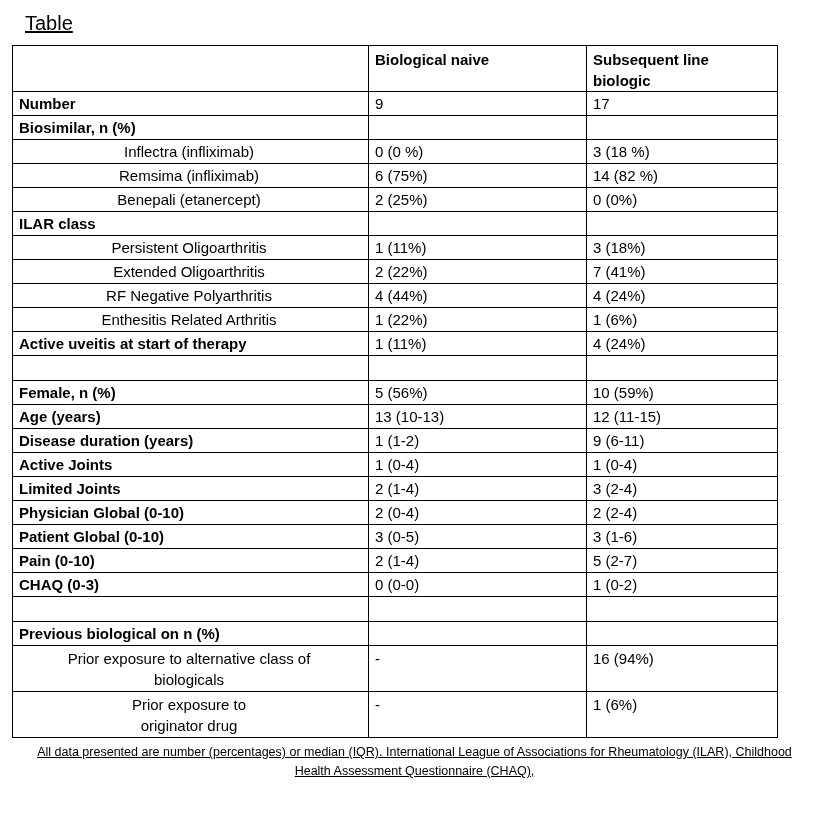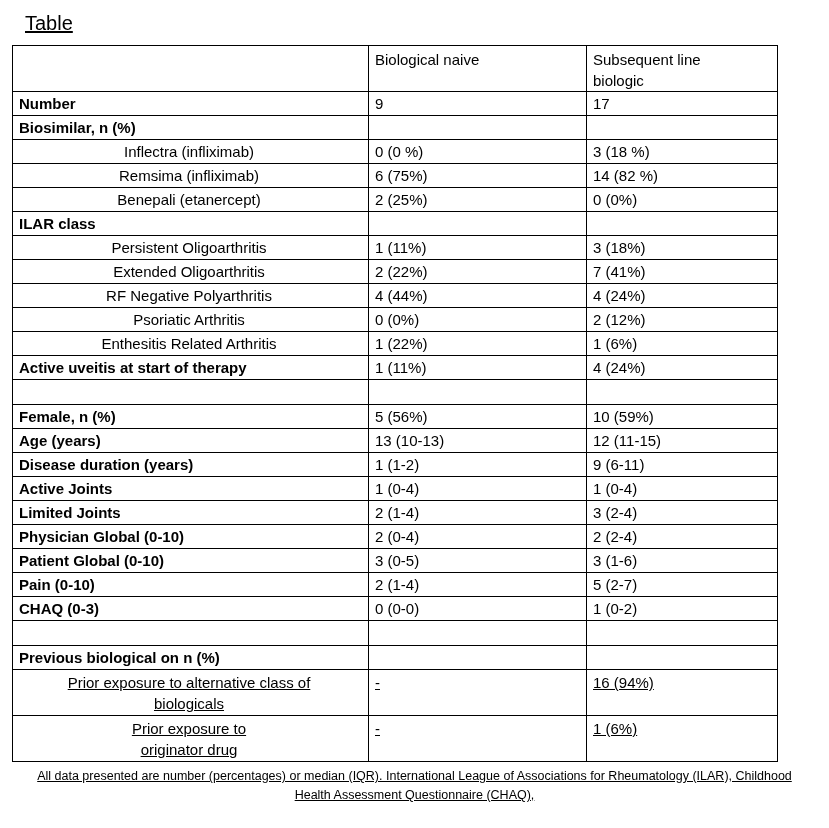--- a/index.html
+++ b/index.html
@@ -32,29 +32,29 @@
     white-space: pre-line;
     overflow: hidden;
     vertical-align: middle;
   }
   col.c-label { width: 356px; }
   col.c-v1    { width: 218px; }
   col.c-v2    { width: 191px; }
   thead td {
     height: 46px;
     vertical-align: top;
-    font-weight: 400;
+    font-weight: 700;
     padding-top: 3px;
   }
   tbody td { height: 24px; }
   tr.row-blank td { height: 25px; }
   tr.row-bold td.label-cell { font-weight: 700; text-align: left; }
   tr.row-sub td.label-cell,
   tr.row-sub2 td.label-cell { text-align: center; padding-right: 9px; }
-  tr.row-sub2 td { height: 46px; vertical-align: top; padding-top: 2px; text-decoration: underline; }
+  tr.row-sub2 td { height: 46px; vertical-align: top; padding-top: 2px; }
   .footnote {
     margin: 5px auto 0 auto;
     width: 810px;
     text-align: center;
     font-size: 12.5px;
     line-height: 19px;
     white-space: pre-line;
     text-decoration: underline;
   }
 </style>
@@ -119,25 +119,20 @@
     <td class="label-cell">Extended Oligoarthritis</td>
     <td class="value-cell">2 (22%)</td>
     <td class="value-cell">7 (41%)</td>
   </tr>
       <tr class="row-sub">
     <td class="label-cell">RF Negative Polyarthritis</td>
     <td class="value-cell">4 (44%)</td>
     <td class="value-cell">4 (24%)</td>
   </tr>
       <tr class="row-sub">
-    <td class="label-cell">Psoriatic Arthritis</td>
-    <td class="value-cell">0 (0%)</td>
-    <td class="value-cell">2 (12%)</td>
-  </tr>
-      <tr class="row-sub">
     <td class="label-cell">Enthesitis Related Arthritis</td>
     <td class="value-cell">1 (22%)</td>
     <td class="value-cell">1 (6%)</td>
   </tr>
       <tr class="row-bold">
     <td class="label-cell">Active uveitis at start of therapy</td>
     <td class="value-cell">1 (11%)</td>
     <td class="value-cell">4 (24%)</td>
   </tr>
       <tr class="row-blank">

